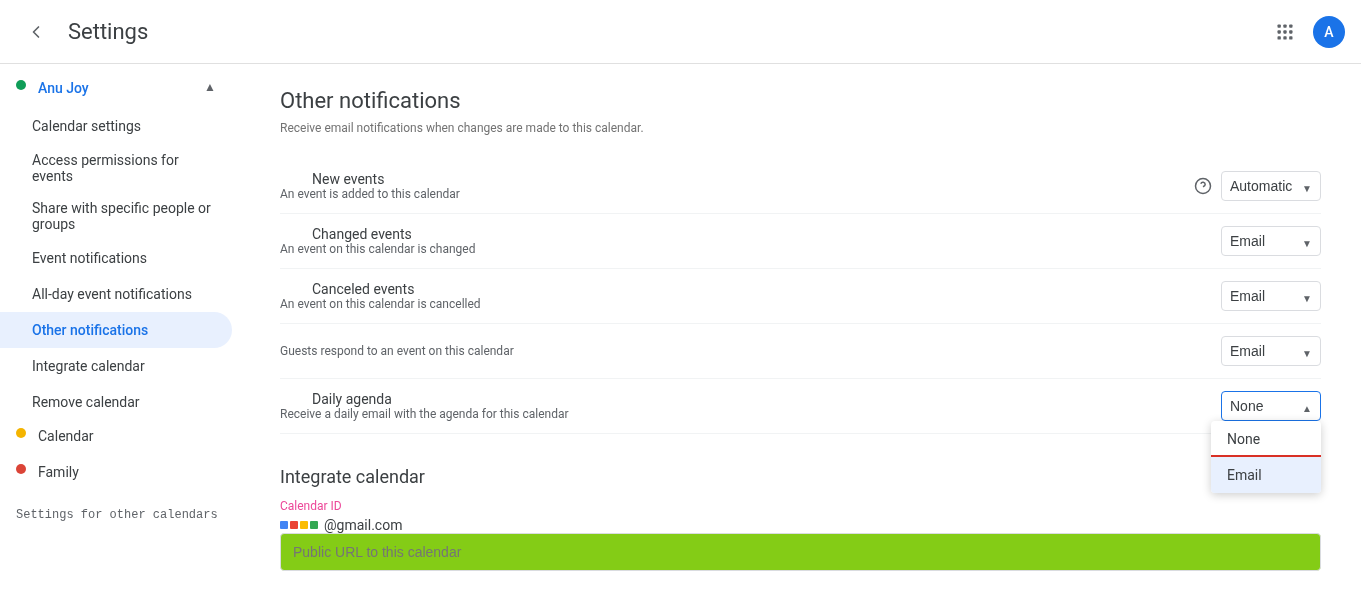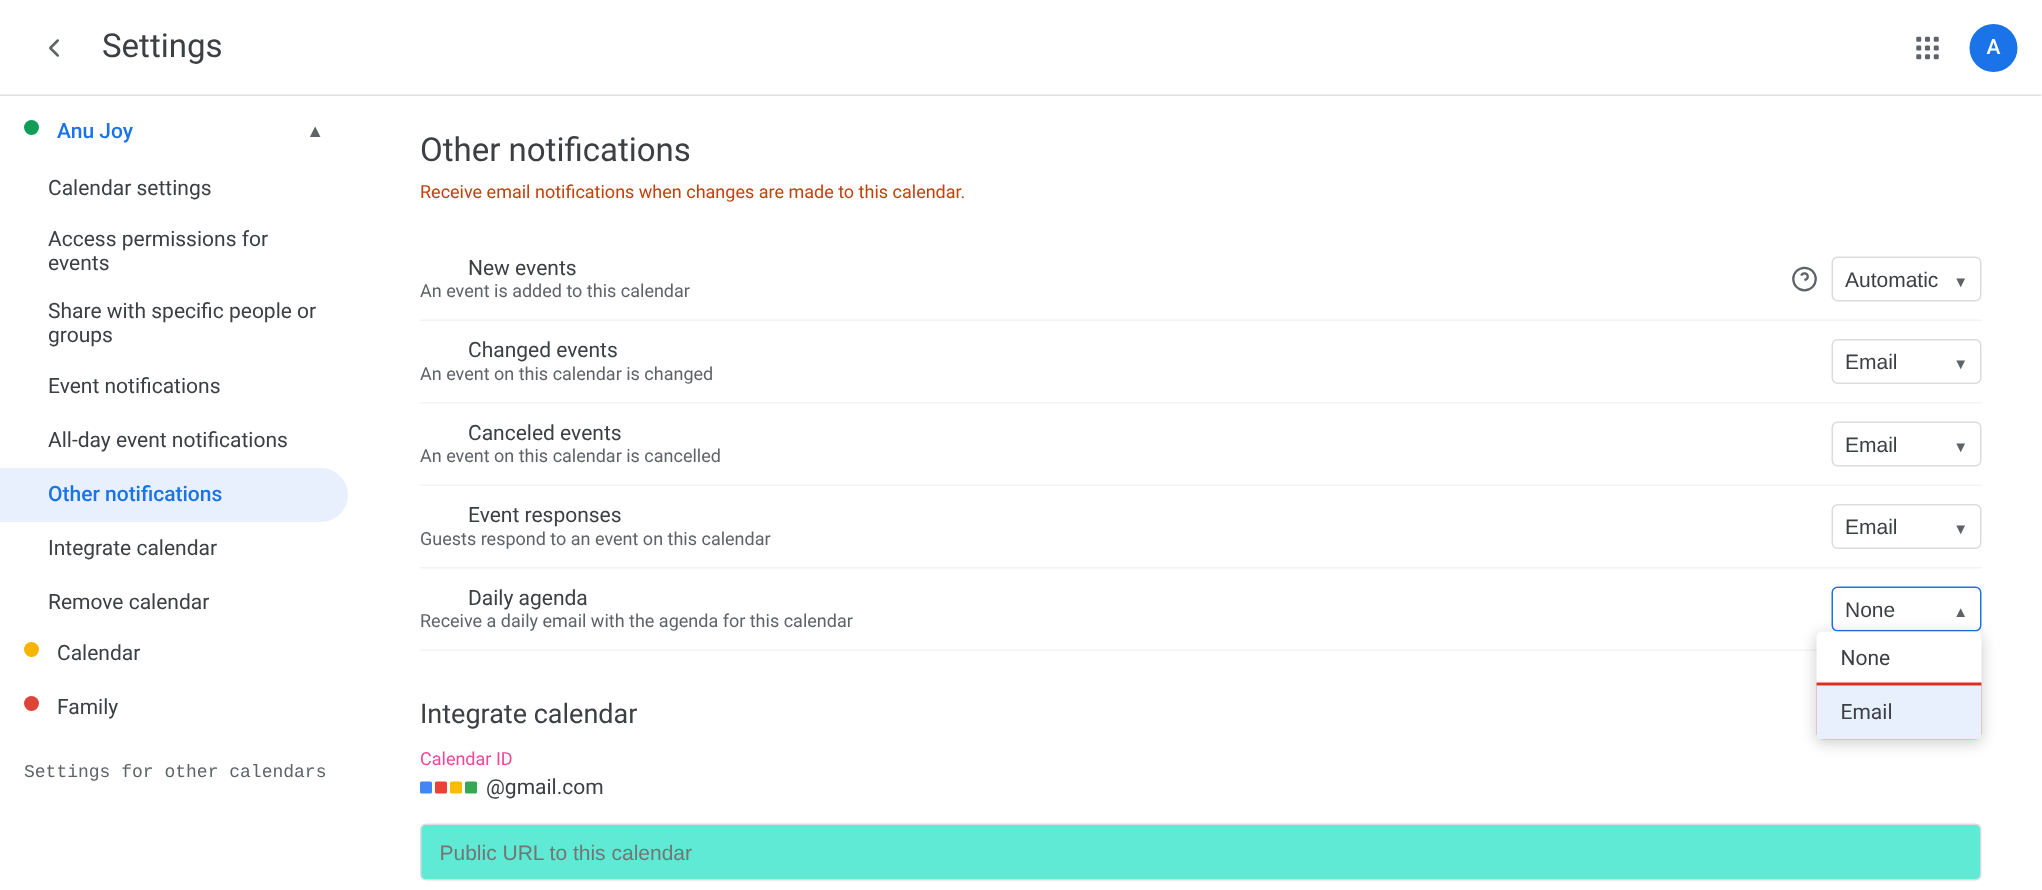--- a/index.html
+++ b/index.html
@@ -143,21 +143,21 @@
     }
 
     .section-title {
       font-size: 22px;
       font-weight: 400;
       color: #3c4043;
       margin-bottom: 8px;
     }
     .section-desc {
       font-size: 12px;
-      color: #c2410c;
+      color: #737373;
       margin-bottom: 24px;
     }
 
     
     .notif-row {
       display: flex;
       align-items: center;
       padding: 12px 0;
       border-bottom: 1px solid #f1f3f4;
       gap: 8px;
@@ -246,30 +246,30 @@
       font-size: 12px;
       color: #ec4899;
       margin-bottom: 4px;
     }
     .calendar-id-value {
       display: flex;
       align-items: center;
       gap: 6px;
       font-size: 14px;
       color: #3c4043;
-      margin-bottom: 16px;
+      margin-bottom: 0;
     }
     .url-input {
       width: 100%;
       padding: 10px 12px;
       border: 1px solid #dadce0;
       border-radius: 4px;
       font-size: 14px;
       color: #3c4043;
-      background: #5eead4;
+      background: #84cc16;
     }
 
     
     .content::-webkit-scrollbar { width: 8px; }
     .content::-webkit-scrollbar-track { background: transparent; }
     .content::-webkit-scrollbar-thumb { background: #dadce0; border-radius: 4px; }
 
     .sidebar::-webkit-scrollbar { width: 4px; }
     .sidebar::-webkit-scrollbar-thumb { background: #dadce0; border-radius: 4px; }
 
@@ -409,21 +409,20 @@
       <div class="dropdown-wrapper">
         <button class="dropdown-btn">
           <span>Email</span>
           <span class="dropdown-arrow">▼</span>
         </button>
       </div>
     </div>
 
     <div class="notif-row">
       <div class="notif-text">
-        <div class="notif-label">Event responses</div>
         <div class="notif-sublabel">Guests respond to an event on this calendar</div>
       </div>
       <div class="dropdown-wrapper">
         <button class="dropdown-btn">
           <span>Email</span>
           <span class="dropdown-arrow">▼</span>
         </button>
       </div>
     </div>
 

